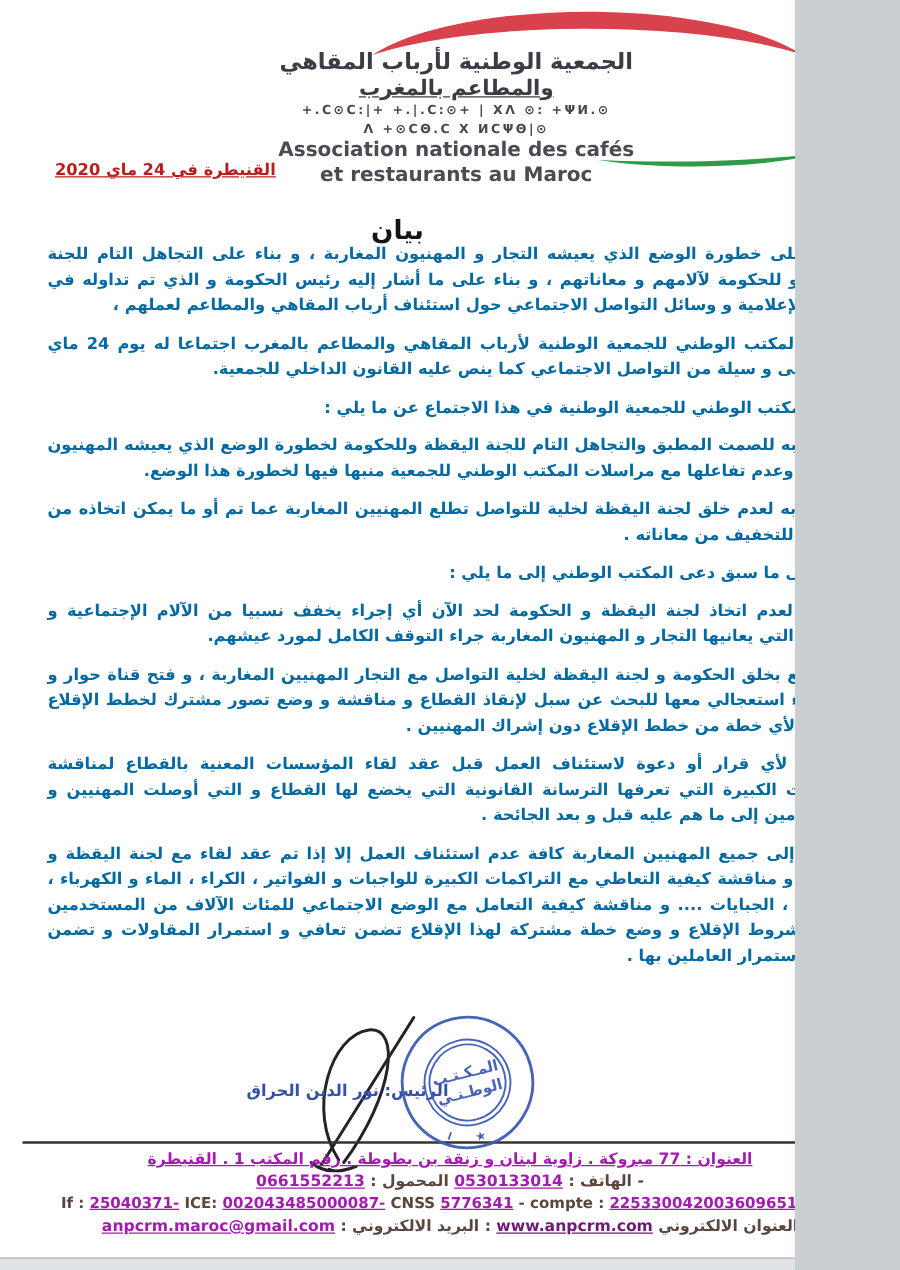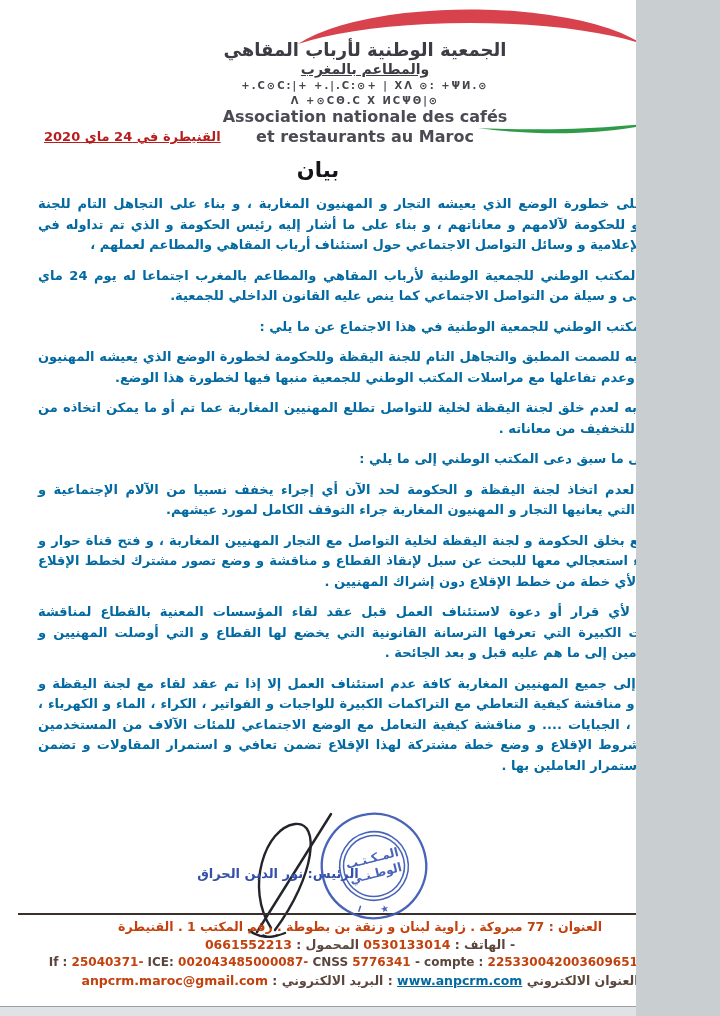--- a/index.html
+++ b/index.html
@@ -8,30 +8,30 @@
     overflow:hidden;font-family:"DejaVu Sans","DejaVu Sans Mono",sans-serif;
   }
   .ar{direction:rtl;unicode-bidi:plaintext;font-family:"DejaVu Sans","DejaVu Sans Mono",sans-serif;}
   
   #logo-swoosh{position:absolute;left:265px;top:2px;width:450px;height:175px;}
   .logo-text{
     position:absolute;left:130px;top:40px;width:470px;text-align:center;
     color:#3c3c44;line-height:1.1;
   }
   .logo-ar1{font-size:18px;font-weight:bold;letter-spacing:1px;}
-  .logo-ar2{font-size:14px;font-weight:bold;text-decoration:underline;margin-top:2px;letter-spacing:1px;}
+  .logo-ar2{font-size:17px;font-weight:bold;text-decoration:underline;margin-top:2px;letter-spacing:1px;}
   .logo-tif{font-size:10px;font-weight:bold;color:#46464e;letter-spacing:2px;margin-top:3px;line-height:1.15;}
   .logo-fr{font-size:16px;font-weight:600;color:#4b4b54;margin-top:3px;line-height:1.05;}
   
   .date-line{
     position:absolute;left:44px;top:129px;font-size:13px;font-weight:bold;color:#b91c1c;
     text-decoration:underline;direction:rtl;
   }
   .doc-title{
-    position:absolute;left:0;top:158px;width:100%;text-align:center;
+    position:absolute;left:0;top:172px;width:100%;text-align:center;
     font-size:21px;font-weight:bold;color:#141419;
   }
   
   .body-text{
     position:absolute;left:38px;top:194px;width:652px;
     direction:rtl;text-align:justify;color:#0369a1;
     font-size:13px;font-weight:bold;line-height:20.5px;
   }
   .body-text p{margin:0 0 10px 0;}
   .body-text p.indent{text-indent:18px;}
@@ -39,23 +39,23 @@
   #signature-svg{position:absolute;left:205px;top:804px;width:230px;height:134px;}
   .president-line{
     position:absolute;left:183px;top:866px;width:190px;text-align:center;
     font-size:13px;font-weight:bold;color:#3450a8;direction:rtl;z-index:2;
   }
   #stamp-svg{position:absolute;left:316px;top:808px;width:116px;height:116px;z-index:3;opacity:0.95;}
   
   .footer-rule{position:absolute;left:18px;top:913px;width:696px;height:2px;background:#3b312c;}
   .footer{position:absolute;left:0;top:917px;width:720px;text-align:center;font-weight:bold;}
   .f-line{margin:1px 0;font-size:12.5px;line-height:17px;}
-  .maroon{color:#c2410c;}
+  .maroon{color:#a21caf;text-decoration:underline;}
   .brown{color:#5a463c;}
-  .f-url{color:#0369a1;text-decoration:underline;}
+  .f-url{color:#701a75;text-decoration:underline;}
   .ltrline{direction:ltr;font-size:12px;}
   .bottom-edge{position:absolute;left:0;top:1006px;width:720px;height:1px;background:#9aa0a4;}
   .bottom-strip{position:absolute;left:0;top:1007px;width:720px;height:9px;background:#dfe3e5;}
 </style>
 </head>
 <body>
 
 <div id="page">
 
   <svg id="logo-swoosh" viewBox="0 0 450 175" aria-hidden="true">

